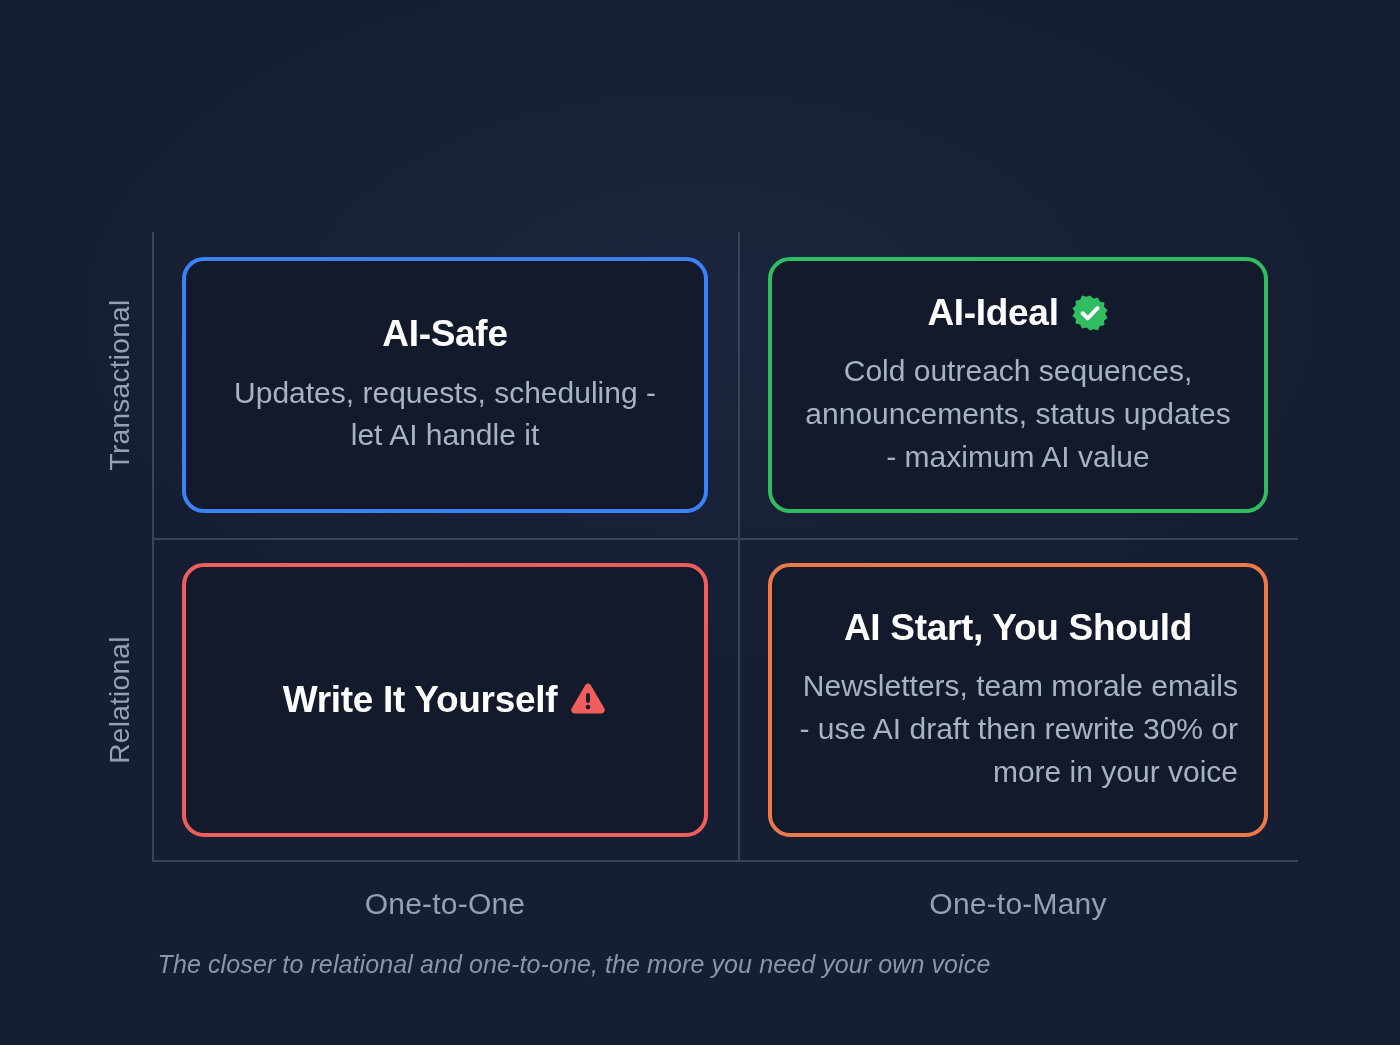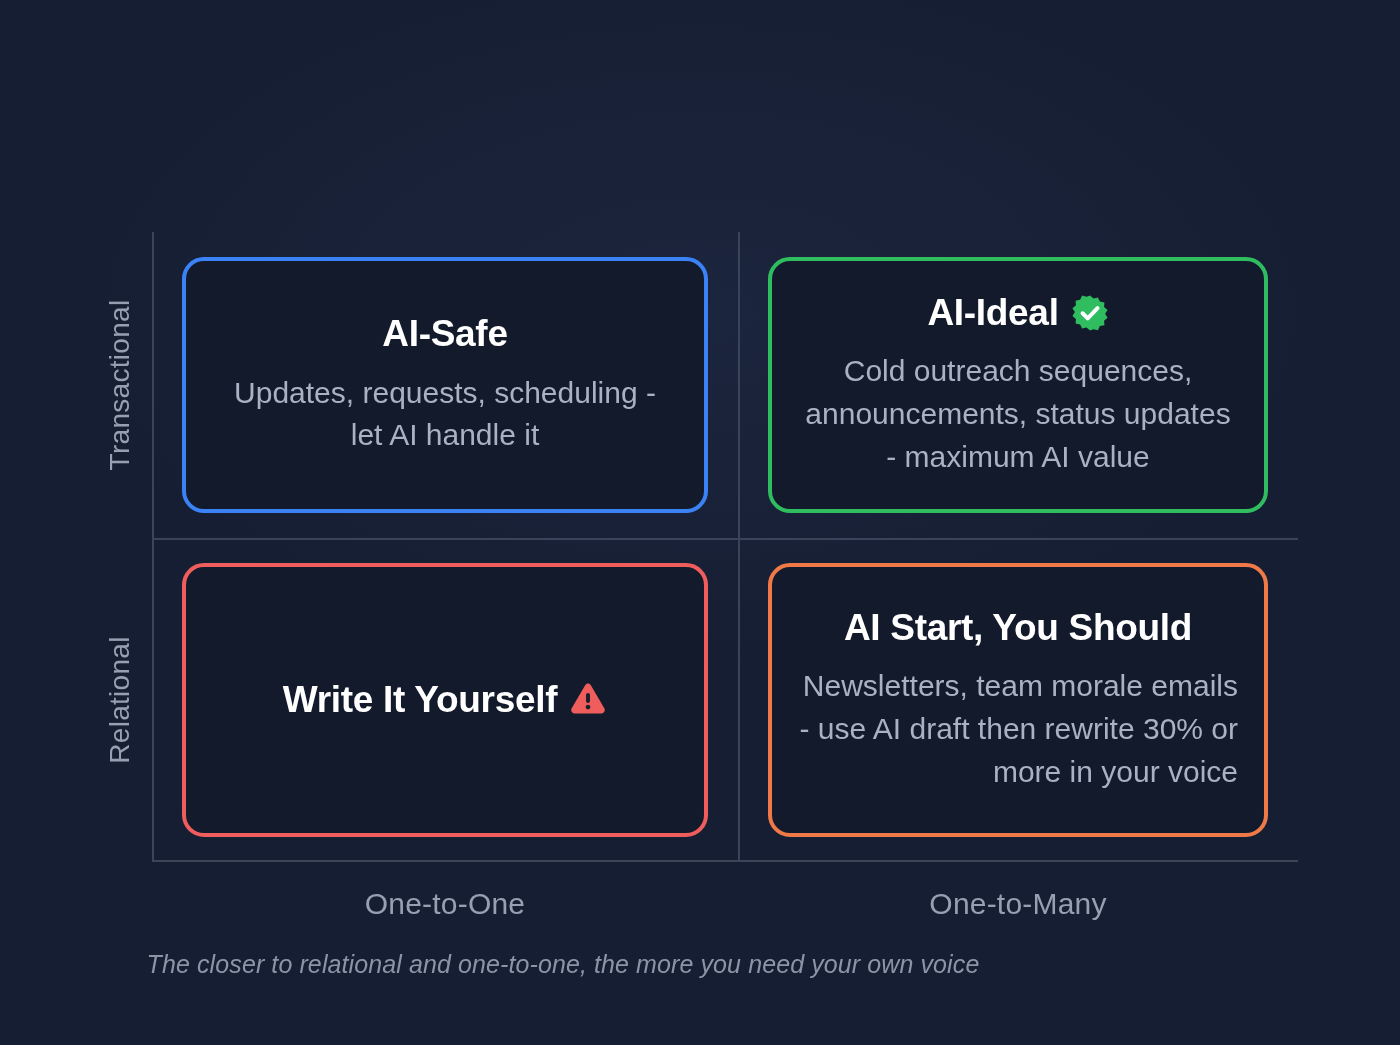--- a/index.html
+++ b/index.html
@@ -125,21 +125,21 @@
   }
   .x-label {
     text-align:center;
     color:#97a0b2; font-size:30px; font-weight:400;
     letter-spacing:0.2px;
     margin-top:9px;
   }
 
   .footer {
     position:absolute;
-    left:1px; top:950px; width:1124px;
+    left:12px; top:950px; width:1124px;
     text-align:center;
     font-size:25px; font-style:italic; font-weight:400;
     color:#8c95a8;
     letter-spacing:0.1px;
   }
 </style>
 </head>
 <body>
 
 <div class="canvas">

